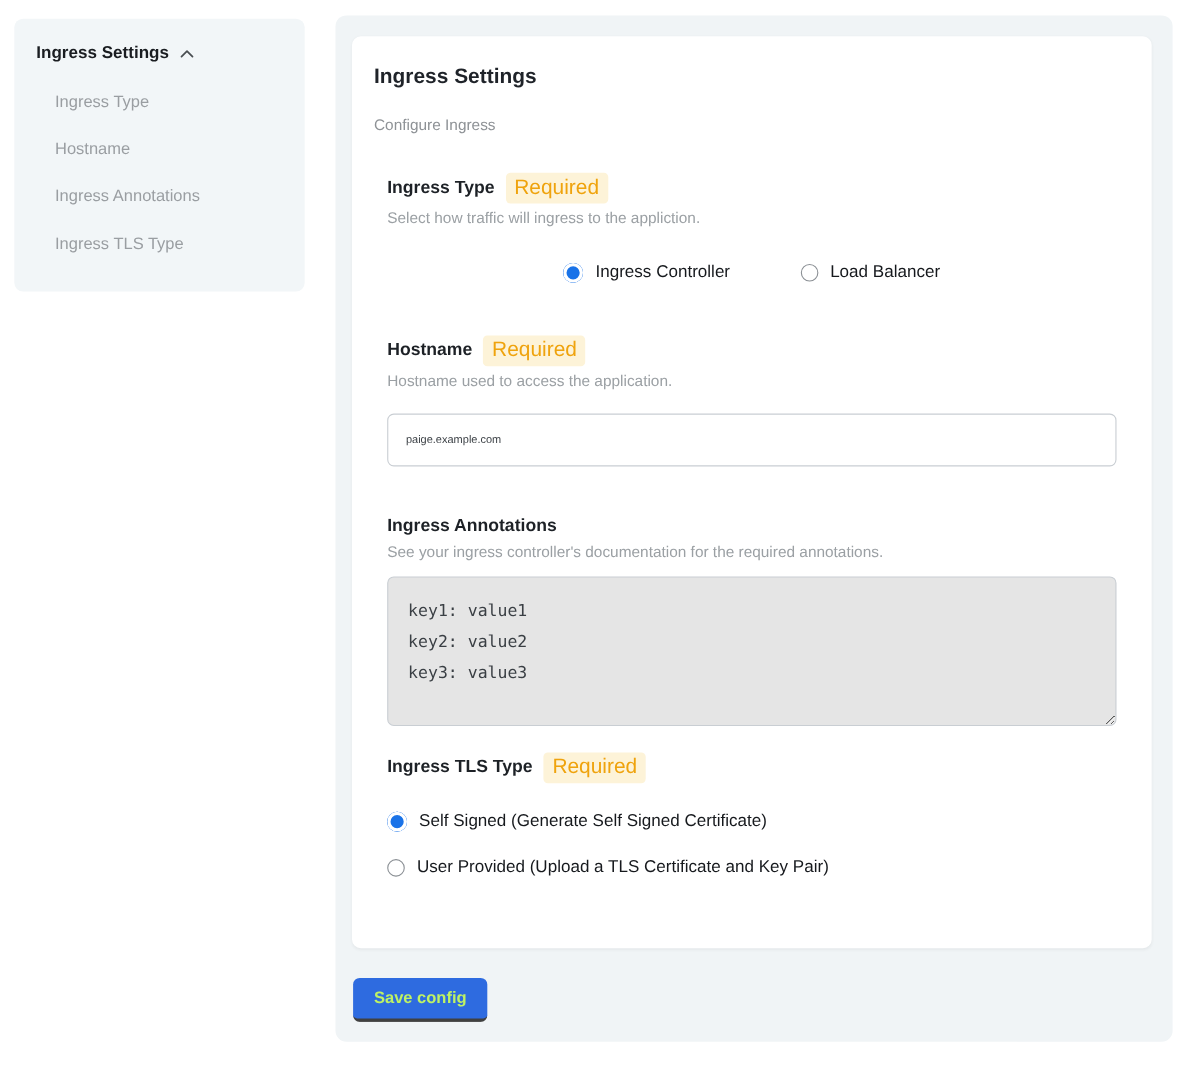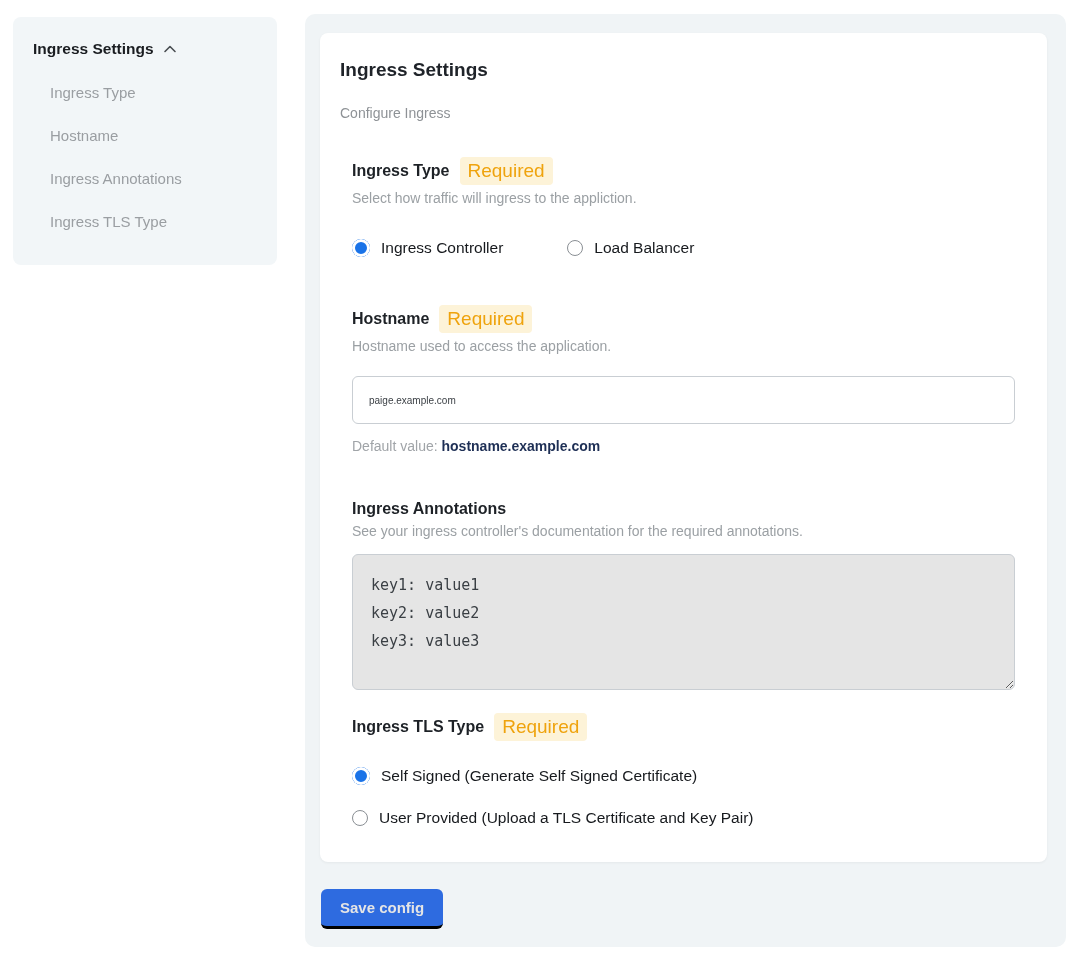--- a/index.html
+++ b/index.html
@@ -57,21 +57,21 @@
   .section-label { font-size: 16px; font-weight: 700; color: #1d2126; }
   .required-badge {
     display: inline-block;
     background: #fdf3d8; color: #efa30d;
     font-size: 19px; font-weight: 400;
     padding: 3px 8px; border-radius: 4px;
   }
   .help-text { margin-top: 5px; font-size: 14px; color: #9ba0a4; }
 
   
-  .radio-row { display: flex; align-items: center; gap: 64px; }
+  .radio-row { display: flex; align-items: center; gap: 64px; justify-content: center; }
   .radio-option { display: flex; align-items: center; gap: 11px; cursor: pointer; }
   .radio-circle {
     width: 16px; height: 16px; border-radius: 50%;
     border: 1.5px solid #8a8f94; background: #ffffff; flex: 0 0 auto;
   }
   .radio-circle.selected {
     width: 18px; height: 18px;
     border: none; background: #1a73e8;
     box-shadow: inset 0 0 0 3px #ffffff, inset 0 0 0 10px #1a73e8;
     position: relative;
@@ -111,23 +111,23 @@
   .sec-hostname { margin-top: 48px; }
   .sec-hostname .text-input { margin-top: 22px; }
   .sec-annotations { margin-top: 46px; }
   .sec-annotations .annotations-textarea { margin-top: 15px; }
   .sec-tls { margin-top: 19px; }
 
   .save-button {
     position: absolute; left: 16px; top: 875px;
     height: 40px; padding: 0 19px;
     background: #2e6be0;
-    border: none; border-bottom: 3px solid #000000;
+    border: none; border-bottom: 3px solid #404040;
     border-radius: 6px;
-    color: #e5e5e5; font-size: 15px; font-weight: 700;
+    color: #bef264; font-size: 15px; font-weight: 700;
     font-family: "Liberation Sans", "DejaVu Sans", sans-serif;
     cursor: pointer;
   }
 </style>
 </head>
 <body>
 
 <div class="root">
 
   <nav class="sidebar">
@@ -173,21 +173,20 @@
           </div>
         </div>
 
         <div class="section sec-hostname">
           <div class="section-label-row">
             <span class="section-label">Hostname</span>
             <span class="required-badge">Required</span>
           </div>
           <p class="help-text">Hostname used to access the application.</p>
           <input class="text-input" type="text" value="paige.example.com" style="">
-          <p class="default-line"><span>Default value: </span><span class="default-value">hostname.example.com</span></p>
         </div>
 
         <div class="section sec-annotations">
           <div class="section-label-row">
             <span class="section-label">Ingress Annotations</span>
           </div>
           <p class="help-text">See your ingress controller's documentation for the required annotations.</p>
           <textarea class="annotations-textarea" spellcheck="false" style="">key1: value1
 key2: value2
 key3: value3</textarea>

